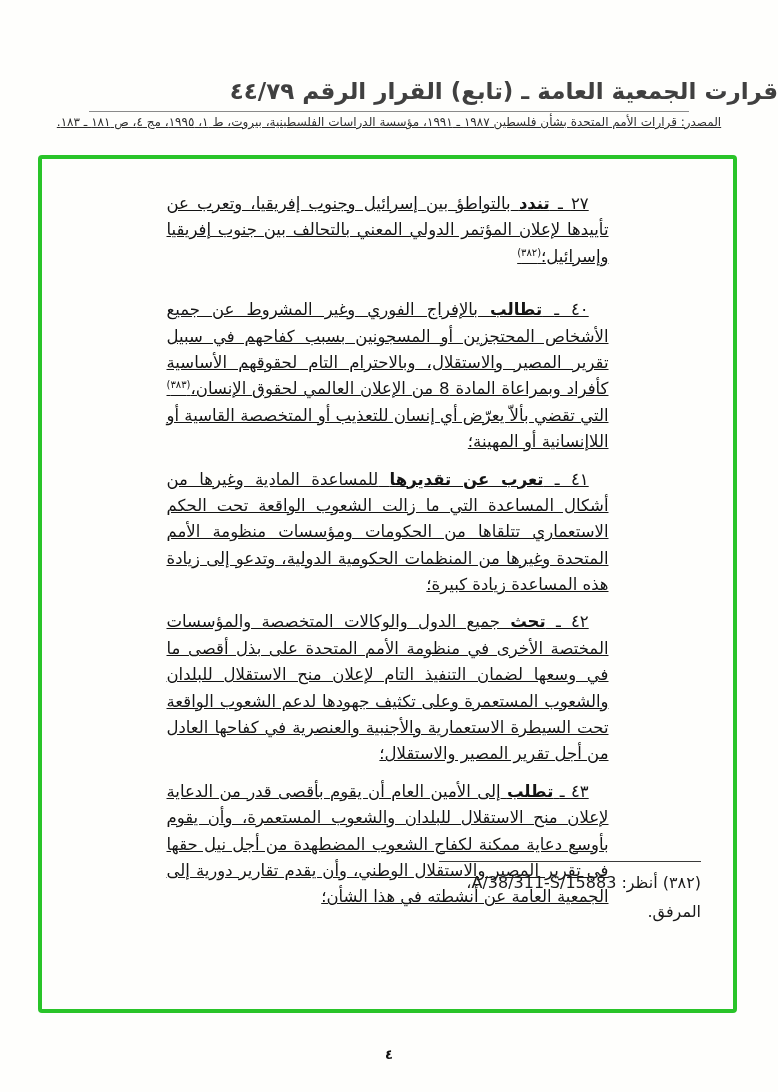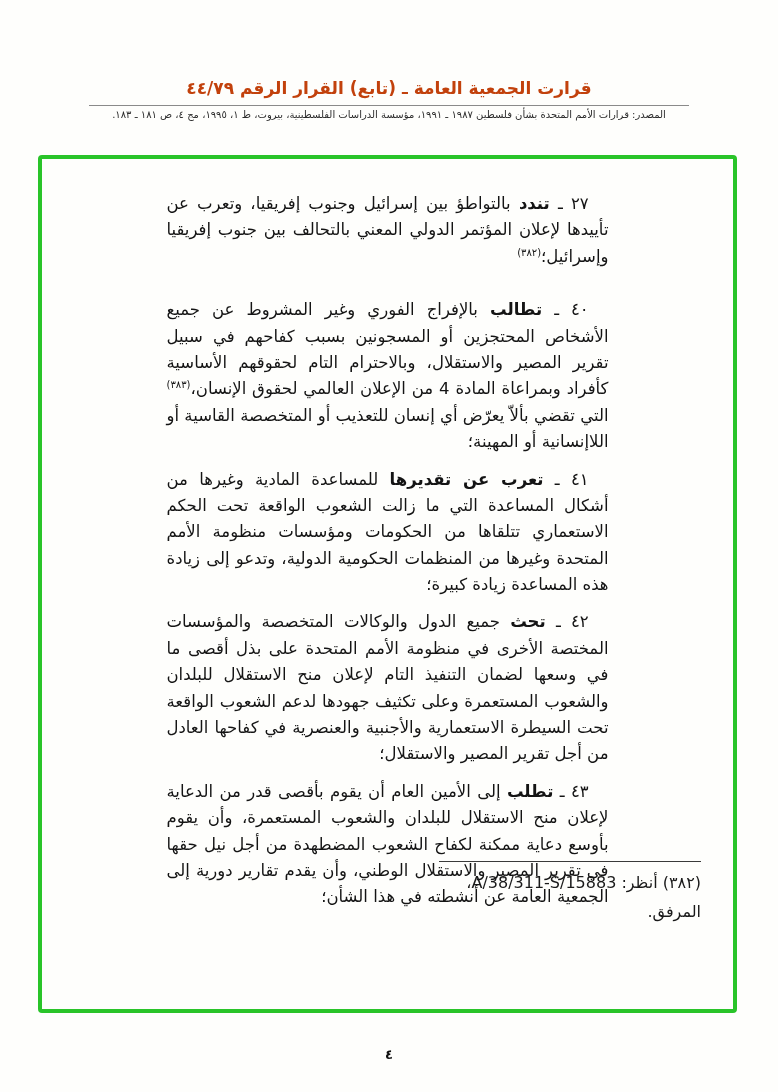--- a/index.html
+++ b/index.html
@@ -18,34 +18,36 @@
   
   .header {
     position: absolute;
     top: 78px;
     left: 0;
     width: 100%;
     text-align: center;
     direction: rtl;
   }
   .title {
-    font-size: 17px;
+    font-size: 23px;
     font-weight: bold;
     letter-spacing: 0.3px;
-    color: #c2410c;
+    color: #404040;
+    text-align: right;
   }
   .header-rule {
     width: 600px;
     margin: 7px auto 3px auto;
     border-top: 1px solid #8a8a8a;
   }
   .source {
-    font-size: 10px;
+    font-size: 12px;
     color: #2c2c2c;
     direction: rtl;
+    text-decoration: underline;
   }
 
   
   .frame {
     position: absolute;
     left: 38px;
     top: 155px;
     width: 699px;
     height: 858px;
     border: 4px solid var(--frame-border, #29c429);
@@ -55,20 +57,21 @@
 
   
   .body-text {
     width: 442px;
     margin: 32px auto 17px auto;
     direction: rtl;
     text-align: justify;
     font-size: 16.5px;
     line-height: 1.6;
     color: #141414;
+    text-decoration: underline;
   }
   .para { margin-bottom: 11px; text-indent: 1.2em; }
   .para.gap-after { margin-bottom: 27px; }
   .pnum { font-weight: normal; }
   .plead { font-weight: bold; }
   .fref {
     font-size: 10px;
     vertical-align: super;
     line-height: 0;
   }
@@ -120,21 +123,21 @@
 
       <p class="para gap-after">
         <span class="pnum">٢٧ ـ</span>
         <span class="plead">تندد</span>
         <span class="ptext">بالتواطؤ بين إسرائيل وجنوب إفريقيا، وتعرب عن تأييدها لإعلان المؤتمر الدولي المعني بالتحالف بين جنوب إفريقيا وإسرائيل؛</span><span class="fref">(٣٨٢)</span>
       </p>
 
       <p class="para">
         <span class="pnum">٤٠ ـ</span>
         <span class="plead">تطالب</span>
-        <span class="ptext">بالإفراج الفوري وغير المشروط عن جميع الأشخاص المحتجزين أو المسجونين بسبب كفاحهم في سبيل تقرير المصير والاستقلال، وبالاحترام التام لحقوقهم الأساسية كأفراد وبمراعاة المادة 4 من الإعلان العالمي لحقوق الإنسان،</span><span class="fref">(٣٨٣)</span>
+        <span class="ptext">بالإفراج الفوري وغير المشروط عن جميع الأشخاص المحتجزين أو المسجونين بسبب كفاحهم في سبيل تقرير المصير والاستقلال، وبالاحترام التام لحقوقهم الأساسية كأفراد وبمراعاة المادة 8 من الإعلان العالمي لحقوق الإنسان،</span><span class="fref">(٣٨٣)</span>
         <span class="ptext">التي تقضي بألاّ يعرّض أي إنسان للتعذيب أو المتخصصة القاسية أو اللاإنسانية أو المهينة؛</span>
       </p>
 
       <p class="para">
         <span class="pnum">٤١ ـ</span>
         <span class="plead">تعرب عن تقديرها</span>
         <span class="ptext">للمساعدة المادية وغيرها من أشكال المساعدة التي ما زالت الشعوب الواقعة تحت الحكم الاستعماري تتلقاها من الحكومات ومؤسسات منظومة الأمم المتحدة وغيرها من المنظمات الحكومية الدولية، وتدعو إلى زيادة هذه المساعدة زيادة كبيرة؛</span>
       </p>
 
       <p class="para">

